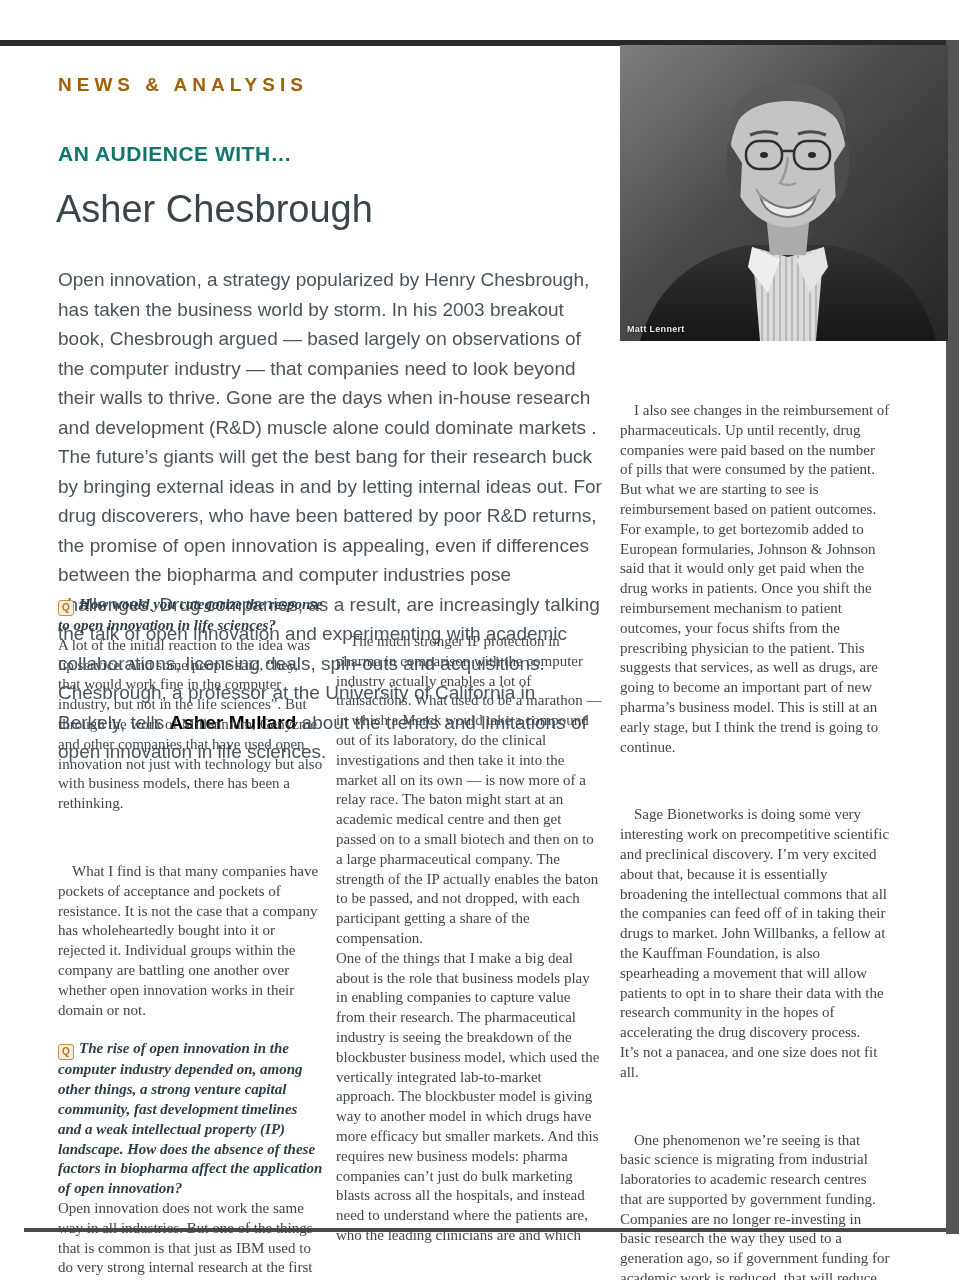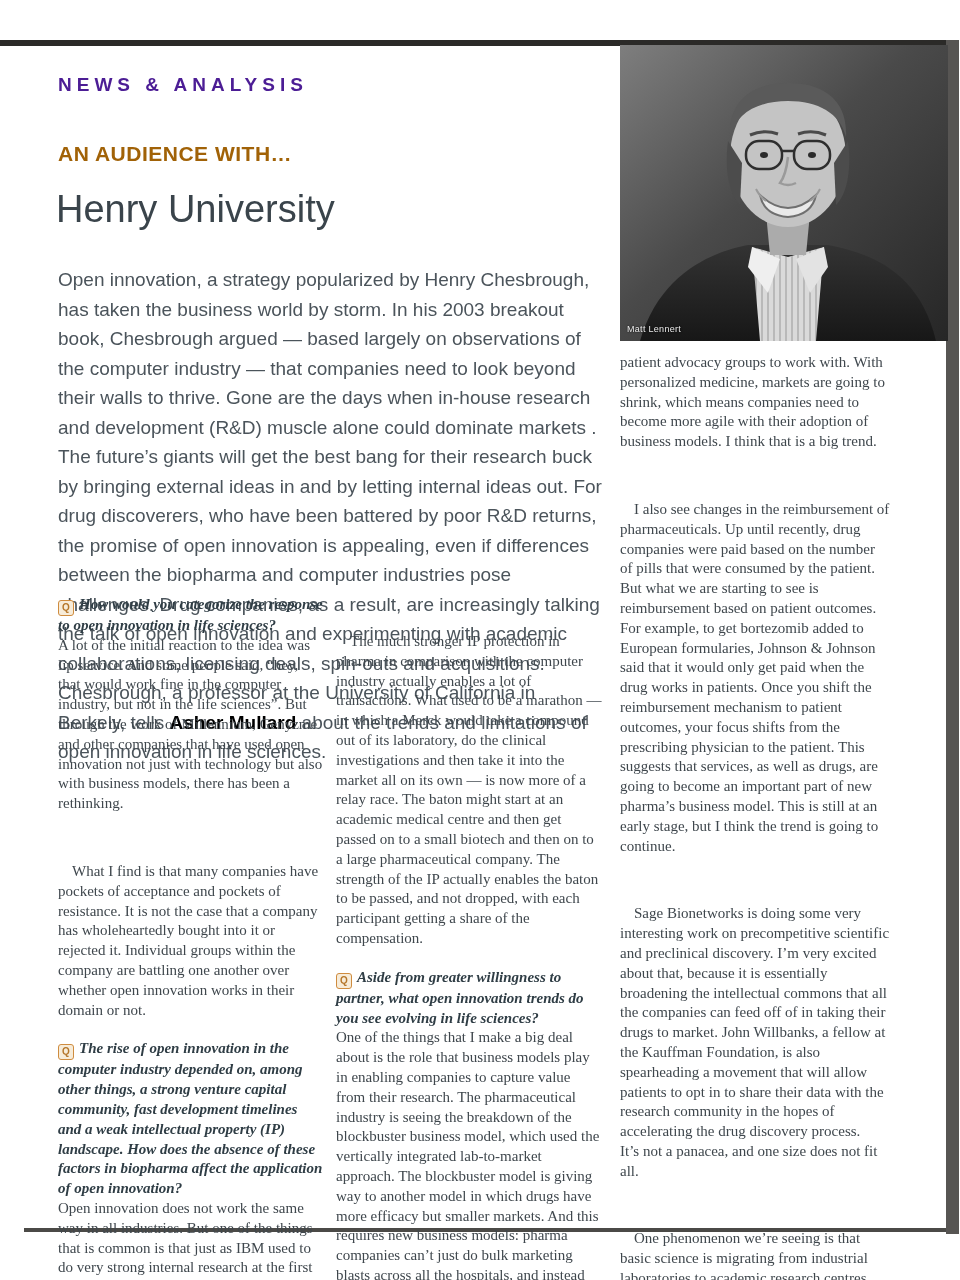--- a/index.html
+++ b/index.html
@@ -7,40 +7,40 @@
     width:960px;height:1280px;position:relative;background:#ffffff;
     font-family:"Liberation Sans",sans-serif;overflow:hidden;
     -webkit-font-smoothing:antialiased;
   }
   .top-bar{position:absolute;left:0;top:40px;width:952px;height:6px;background:#2b2a28;}
   .right-strip{position:absolute;left:946px;top:40px;width:13px;height:1194px;background:#575553;}
   .bottom-rule{position:absolute;left:24px;top:1228px;width:922px;height:4px;background:#4b4a47;}
 
   .kicker{
     position:absolute;left:58px;top:74px;
-    font-size:19px;font-weight:700;letter-spacing:5px;color:#4c1d95;
+    font-size:19px;font-weight:700;letter-spacing:5px;color:#a16207;
   }
   .eyebrow{
     position:absolute;left:58px;top:142px;
-    font-size:21px;font-weight:700;letter-spacing:0.5px;color:#a16207;
+    font-size:21px;font-weight:700;letter-spacing:0.5px;color:#0f766e;
     font-stretch:condensed;
   }
   .page-title{
     position:absolute;left:56px;top:188px;
     font-size:38px;font-weight:400;color:#3a444b;letter-spacing:0px;
   }
   .intro{
     position:absolute;left:58px;top:246px;width:546px;
     font-size:19px;line-height:29.5px;color:#4b545b;font-weight:400;
   }
   .intro b{color:#000000;}
 
   .photo-wrap{
     position:absolute;left:620px;top:45px;width:328px;height:296px;
-    background:#3a3a3a;overflow:hidden;
+    background:#3a3a3a;overflow:hidden;font-weight:bold;
   }
   .photo-credit{
     position:absolute;left:7px;bottom:7px;color:#ececec;font-size:9px;
     letter-spacing:0.3px;text-shadow:0 0 2px #000;
   }
 
   .col{
     position:absolute;width:266px;
     font-family:"Liberation Serif",serif;font-size:15px;line-height:19.8px;color:#3f474d;
   }
@@ -64,21 +64,21 @@
 </style>
 </head>
 <body>
 
 <div class="top-bar"></div>
 <div class="right-strip"></div>
 <div class="bottom-rule"></div>
 
 <div class="kicker">NEWS &amp; ANALYSIS</div>
 <div class="eyebrow">AN AUDIENCE WITH…</div>
-<h1 class="page-title" style="margin:0;">Henry University</h1>
+<h1 class="page-title" style="margin:0;">Asher Chesbrough</h1>
 
 <p class="intro"><span>Open innovation, a strategy popularized by Henry Chesbrough, has taken the business world by storm. In his 2003 breakout book, Chesbrough argued — based largely on observations of the computer industry — that companies need to look beyond their walls to thrive. Gone are the days when in-house research and development (R&amp;D) muscle alone could dominate markets . The future’s giants will get the best bang for their research buck by bringing external ideas in and by letting internal ideas out. For drug discoverers, who have been battered by poor R&amp;D returns, the promise of open innovation is appealing, even if differences between the biopharma and computer industries pose challenges. Drug companies, as a result, are increasingly talking the talk of open innovation and experimenting with academic collaborations, licensing deals, spin-outs and acquisitions. Chesbrough, a professor at the University of California in Berkely, tells </span><b>Asher Mullard</b><span> about the trends and limitations of open innovation in life sciences.</span></p>
 
 <div class="photo-wrap">
   <svg width="328" height="296" viewBox="0 0 328 296">
     <defs>
       <linearGradient id="bg" x1="0" y1="0" x2="1" y2="1">
         <stop offset="0" stop-color="#7e7e7e"></stop>
         <stop offset="0.45" stop-color="#4a4a4a"></stop>
         <stop offset="1" stop-color="#262626"></stop>
@@ -128,23 +128,21 @@
 <div class="col col-1">
   <p class="q"><span class="qicon">Q</span><em>How would you categorize the response to open innovation in life sciences?</em></p>
   <p>A lot of the initial reaction to the idea was lip service. And some people said, “hey, that would work fine in the computer industry, but not in the life sciences”. But through the work of Millennium, Genyzme and other companies that have used open innovation not just with technology but also with business models, there has been a rethinking.</p>
   <p class="ind">What I find is that many companies have pockets of acceptance and pockets of resistance. It is not the case that a company has wholeheartedly bought into it or rejected it. Individual groups within the company are battling one another over whether open innovation works in their domain or not.</p>
   <p class="q"><span class="qicon">Q</span><em>The rise of open innovation in the computer industry depended on, among other things, a strong venture capital community, fast development timelines and a weak intellectual property (IP) landscape. How does the absence of these factors in biopharma affect the application of open innovation?</em></p>
   <p>Open innovation does not work the same way in all industries. But one of the things that is common is that just as IBM used to do very strong internal research at the first stage of its innovation process, that model has given way to the open model. I see a similar division of innovative labour taking place in life sciences, with the vast majority of companies working with academic centres and biotech companies at the first stages of research, and then partnering, collaborating,</p>
 </div>
 
 <div class="col col-2">
   <p class="ind">The much stronger IP protection in pharma in comparison with the computer industry actually enables a lot of transactions. What used to be a marathon — in which a Merck would take a compound out of its laboratory, do the clinical investigations and then take it into the market all on its own — is now more of a relay race. The baton might start at an academic medical centre and then get passed on to a small biotech and then on to a large pharmaceutical company. The strength of the IP actually enables the baton to be passed, and not dropped, with each participant getting a share of the compensation.</p>
-  <p class="q"><span class="qicon">Q</span><em>Aside from greater willingness to partner, what open innovation trends do you see evolving in life sciences?</em></p>
   <p>One of the things that I make a big deal about is the role that business models play in enabling companies to capture value from their research. The pharmaceutical industry is seeing the breakdown of the blockbuster business model, which used the vertically integrated lab-to-market approach. The blockbuster model is giving way to another model in which drugs have more efficacy but smaller markets. And this requires new business models: pharma companies can’t just do bulk marketing blasts across all the hospitals, and instead need to understand where the patients are, who the leading clinicians are and which</p>
 </div>
 
 <div class="col col-3">
-  <p>patient advocacy groups to work with. With personalized medicine, markets are going to shrink, which means companies need to become more agile with their adoption of business models. I think that is a big trend.</p>
   <p class="ind">I also see changes in the reimbursement of pharmaceuticals. Up until recently, drug companies were paid based on the number of pills that were consumed by the patient. But what we are starting to see is reimbursement based on patient outcomes. For example, to get bortezomib added to European formularies, Johnson &amp; Johnson said that it would only get paid when the drug works in patients. Once you shift the reimbursement mechanism to patient outcomes, your focus shifts from the prescribing physician to the patient. This suggests that services, as well as drugs, are going to become an important part of new pharma’s business model. This is still at an early stage, but I think the trend is going to continue.</p>
   <p class="ind">Sage Bionetworks is doing some very interesting work on precompetitive scientific and preclinical discovery. I’m very excited about that, because it is essentially broadening the intellectual commons that all the companies can feed off of in taking their drugs to market. John Willbanks, a fellow at the Kauffman Foundation, is also spearheading a movement that will allow patients to opt in to share their data with the research community in the hopes of accelerating the drug discovery process.</p>
   <p>It’s not a panacea, and one size does not fit all.</p>
   <p class="ind">One phenomenon we’re seeing is that basic science is migrating from industrial laboratories to academic research centres that are supported by government funding. Companies are no longer re-investing in basic research the way they used to a generation ago, so if government funding for academic work is reduced, that will reduce the seed corn that is available to grow the next generation of technologies and discoveries. This provides a rationale for continued government support of basic research, and maybe for increased support. If we don’t have the spending, the industry may grind to a halt.</p>
 </div>
 
 </body></html>

